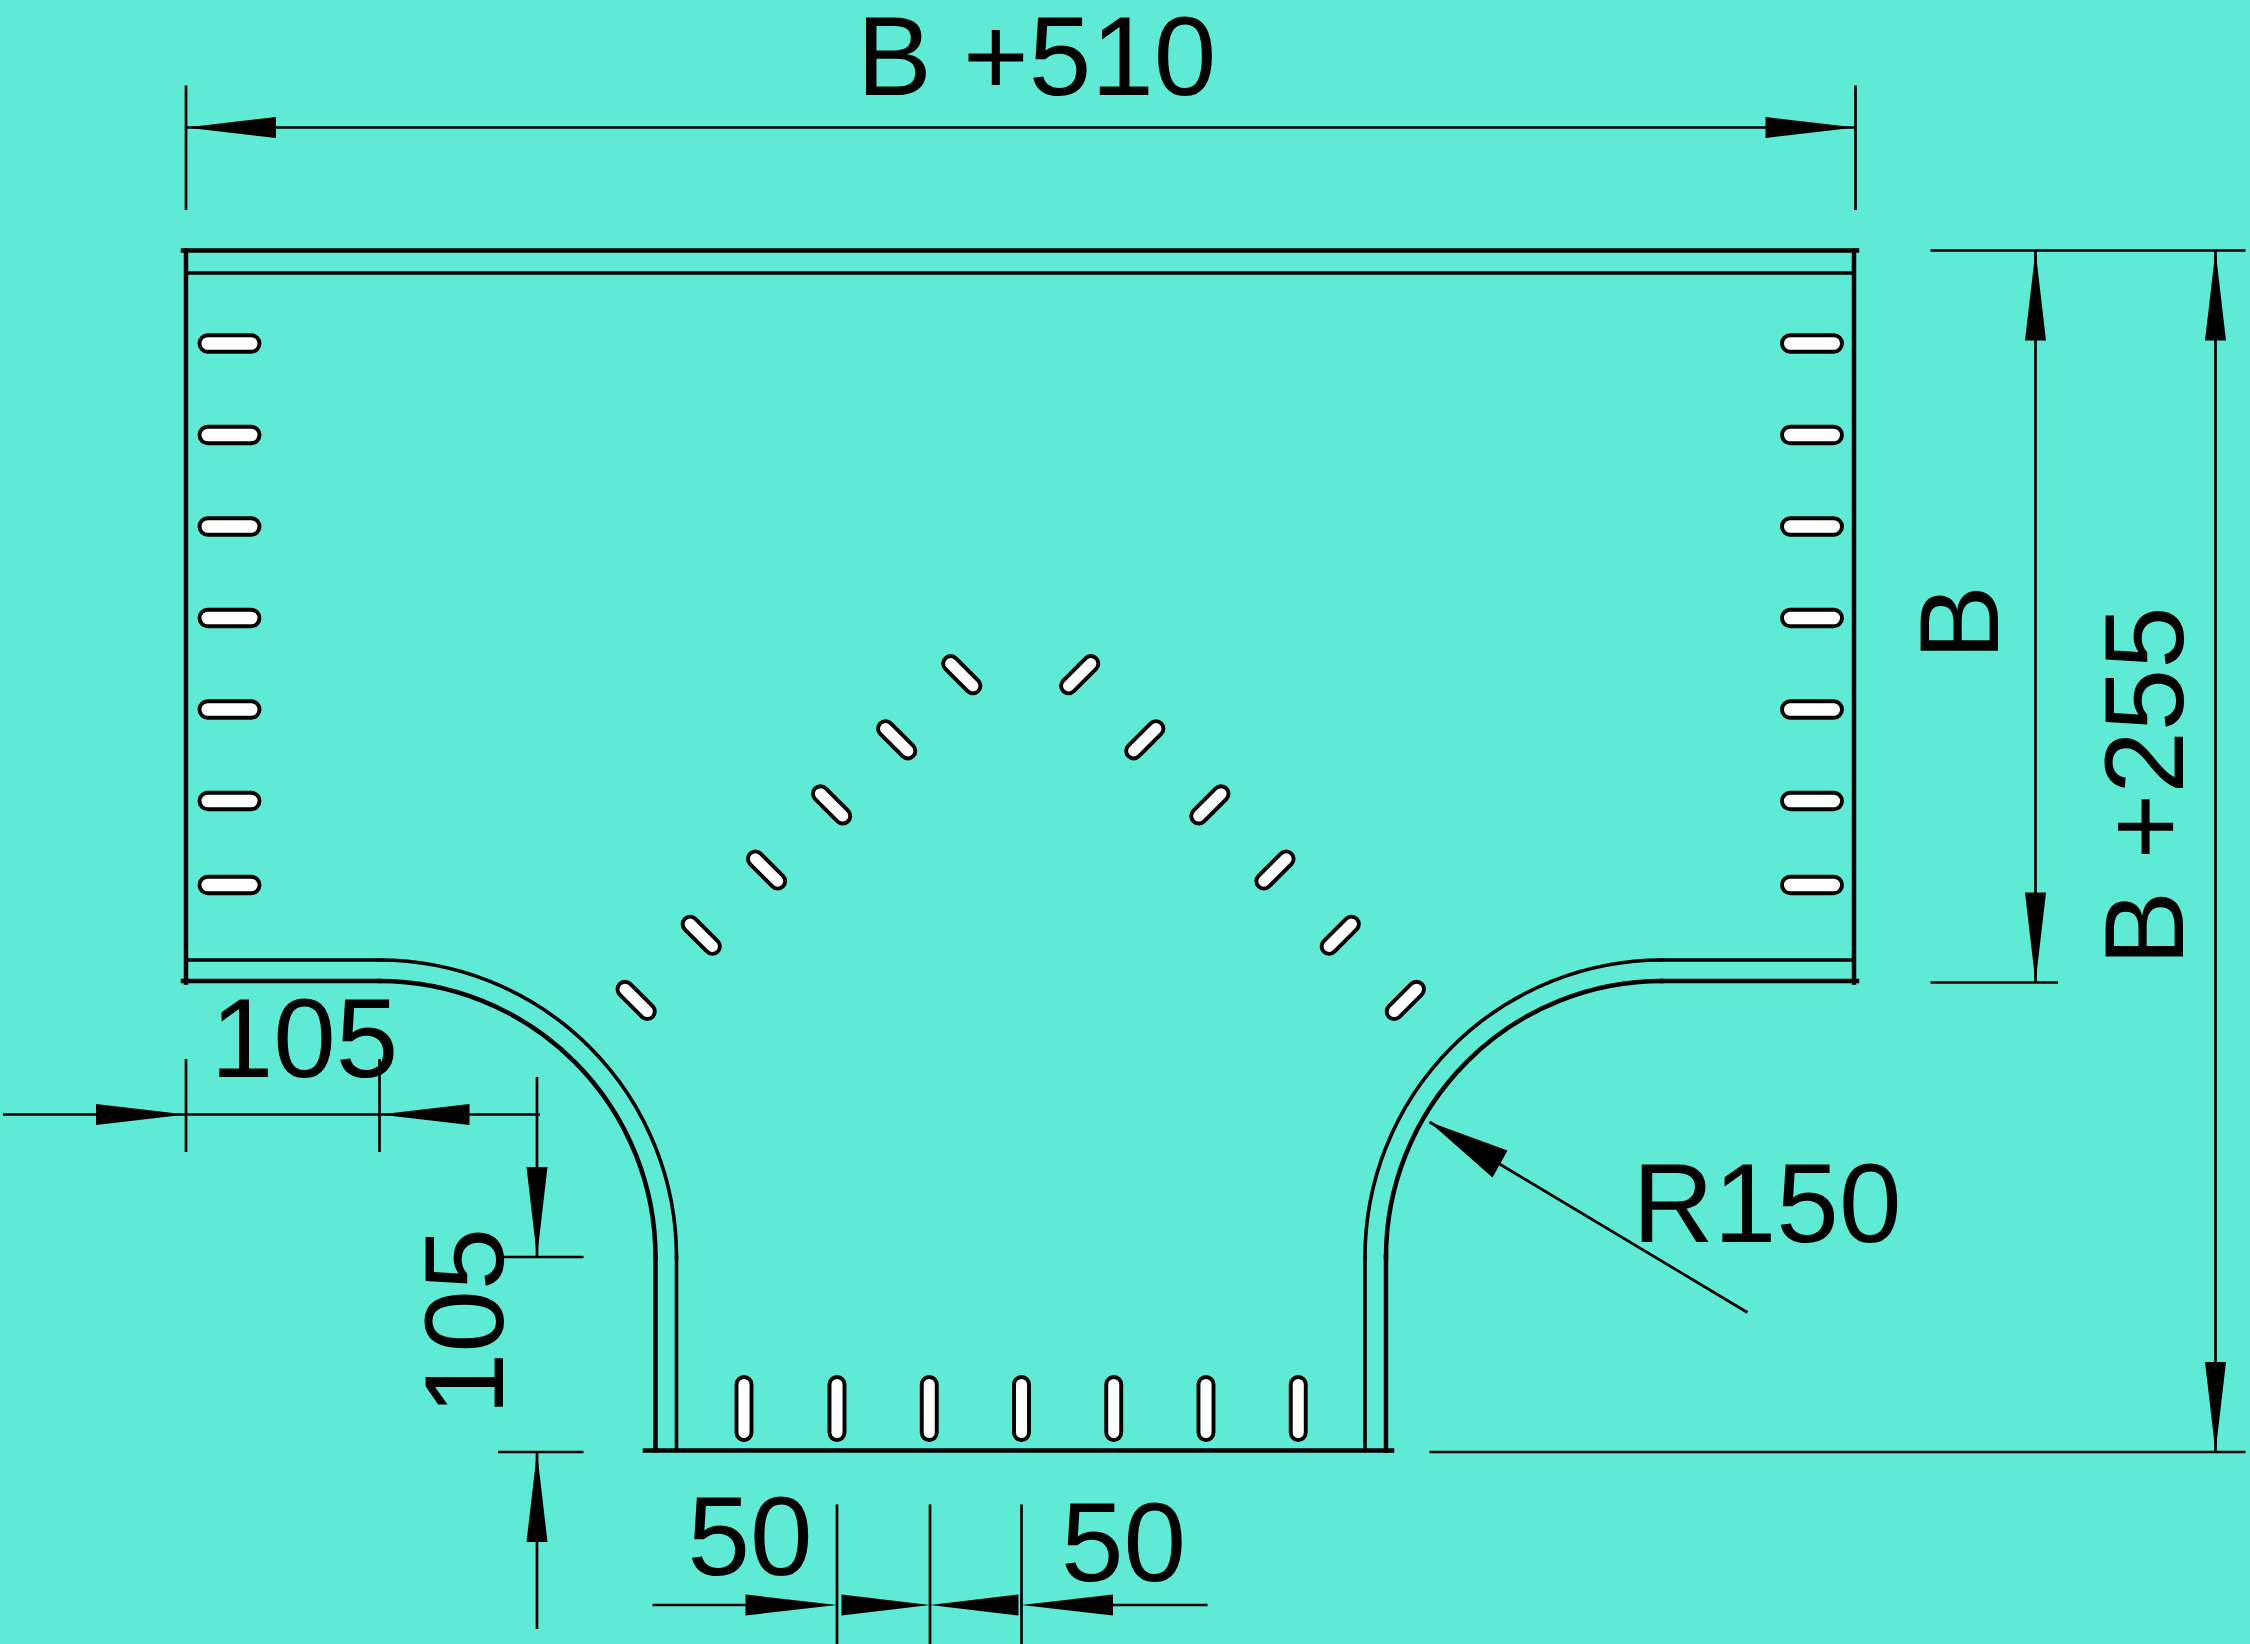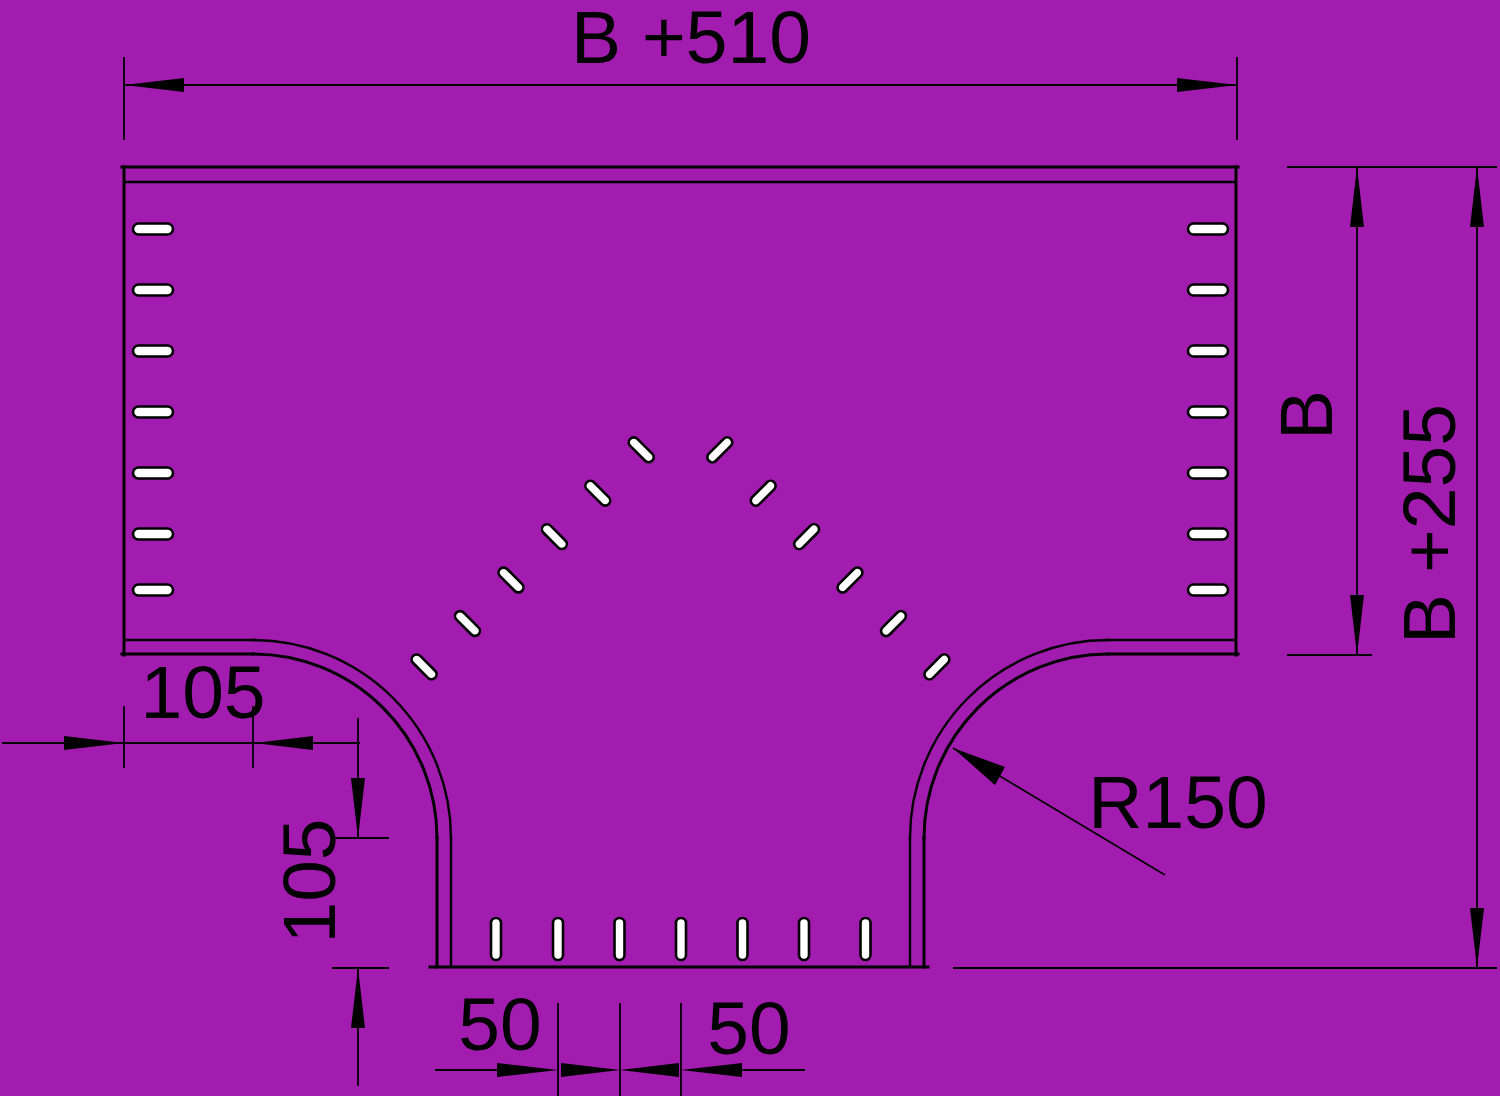--- a/index.html
+++ b/index.html
@@ -1,16 +1,16 @@
 <!DOCTYPE html>
 <html><head>
 <meta charset="utf-8">
 <style>
   html,body{margin:0;padding:0;background:#ffffff;}
-  .canvas{position:relative;width:1500px;height:1096px;background:#a21caf;overflow:hidden;}
+  .canvas{position:relative;width:1500px;height:1096px;background:#5eead4;overflow:hidden;}
   svg{display:block;}
   .outline{stroke:#000;fill:none;stroke-width:3;stroke-linecap:square;}
   .outline-thin{stroke:#000;fill:none;stroke-width:2.4;stroke-linecap:square;}
   .slot{stroke:#000;fill:#fff;stroke-width:2.6;}
   .dim{stroke:#000;fill:none;stroke-width:1.8;stroke-linecap:butt;}
   .dim-arrow{fill:#000;stroke:none;}
   .dim-text{font-family:"Liberation Sans",sans-serif;font-size:75px;fill:#000;}
 </style>
 </head>
 <body>

